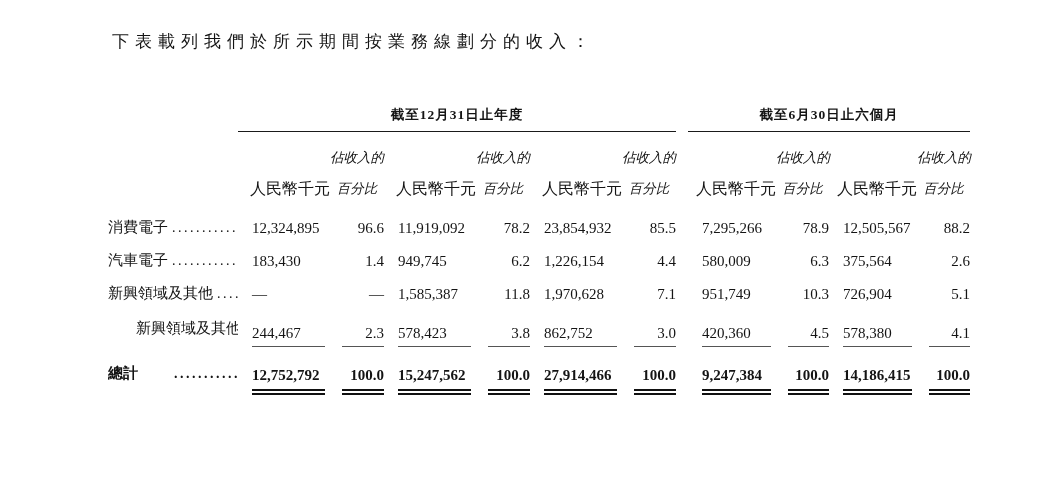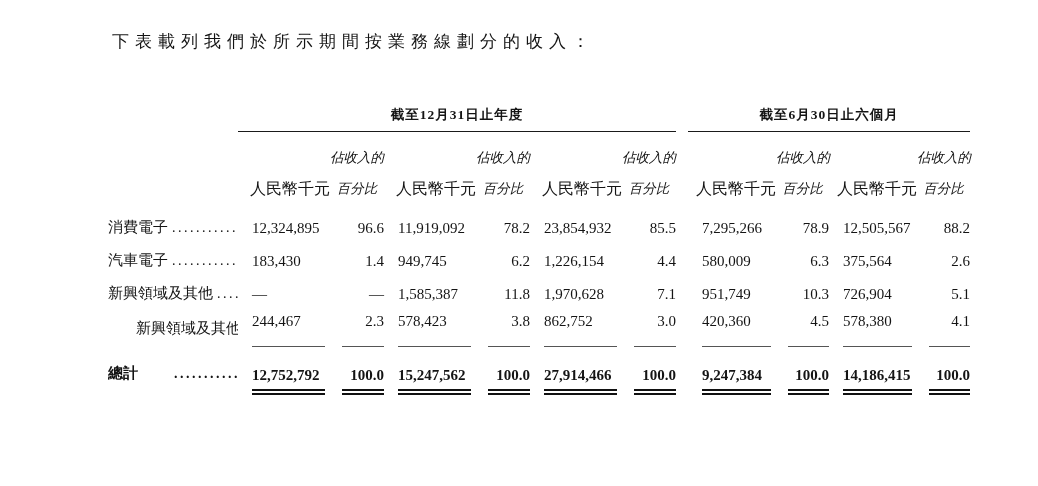--- a/index.html
+++ b/index.html
@@ -40,21 +40,21 @@
   .sub div{line-height:31px;white-space:nowrap;}
   td.subamt{text-align:right;font-size:16px;line-height:31px;white-space:nowrap;}
   td.subpct{text-align:center;font-style:italic;font-size:13.5px;}
   tr.una-row td{height:32px;}
   .una{text-align:center;font-style:italic;font-size:13.5px;padding-top:9px;}
   
   tr.data-row td{height:33px;}
   .cl{white-space:nowrap;}
   tr.ruled td{height:44px;}
   tr.ruled td.amt .cl,
-  tr.ruled td.pct .cl{border-bottom:1.2px solid #555;padding-bottom:16px;}
+  tr.ruled td.pct .cl{border-bottom:1.2px solid #555;padding-bottom:4px;}
   
   td.lbl-td{text-align:left;vertical-align:bottom;}
   .lblwrap{display:flex;align-items:baseline;overflow:hidden;}
   .lblwrap .lbl{white-space:nowrap;}
   .dots{
     flex:1;overflow:hidden;white-space:nowrap;letter-spacing:2.5px;
     margin-left:4px;font-size:14px;
   }
   tr.ruled td.lbl-td .lblwrap{padding-bottom:9px;margin-left:28px;}
   

